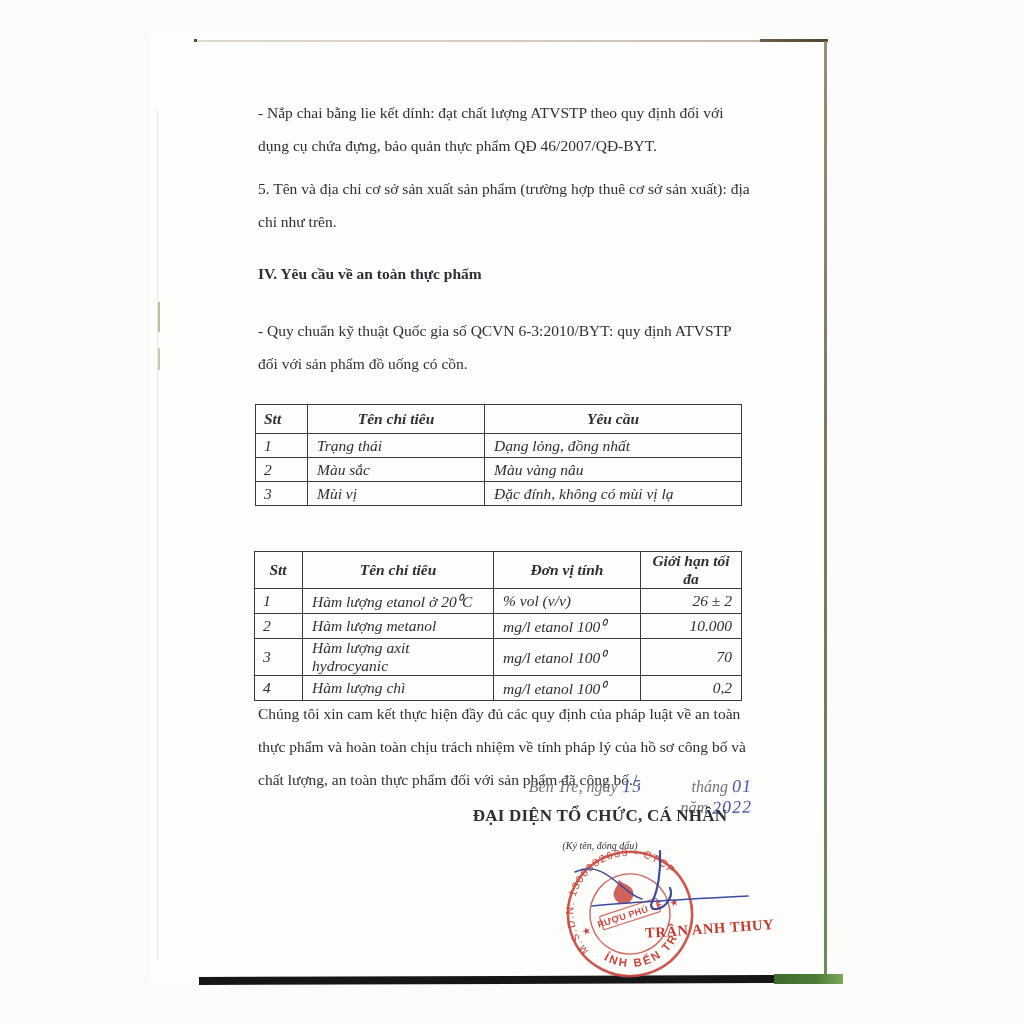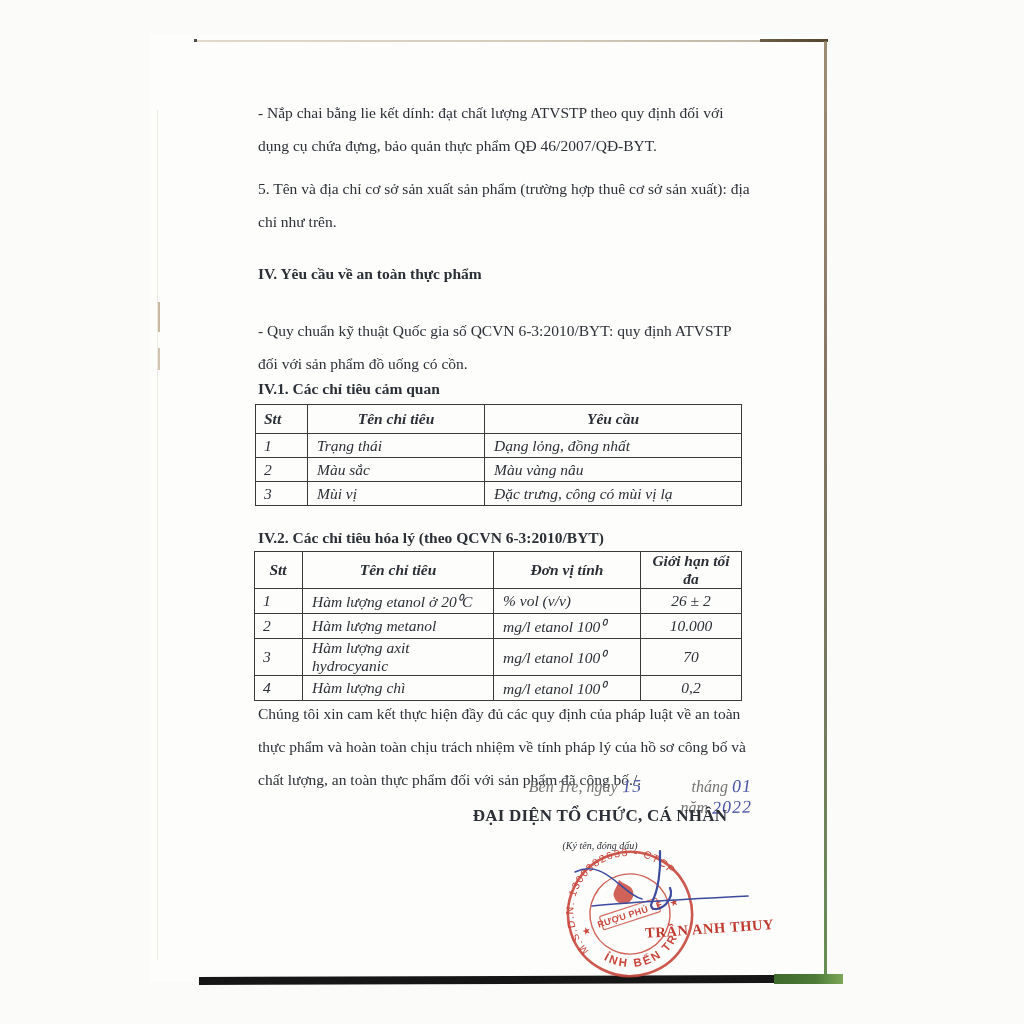--- a/index.html
+++ b/index.html
@@ -52,21 +52,21 @@
   .t1 th{height:28px;}
   .t1 td{height:23px;}
   .t1 .c0{width:34px;text-align:left;padding-left:8px;}
   .t1 .c1{width:158px;}
   .t2{left:254px;top:551px;width:488px;}
   .t2 th{height:26px;}
   .t2 td{height:24px;}
   .t2 .c0{width:30px;padding-left:8px;}
   .t2 .c1{width:172px;}
   .t2 .c2{width:128px;}
-  .t2 td.c3{text-align:center;margin-left:32px;}
+  .t2 td.c3{text-align:right;margin-left:32px;}
 
   
   .date-line{position:absolute;left:440px;top:776px;width:312px;text-align:right;font-size:16px;}
   .date-line i{font-style:italic;font-weight:bold;color:#737373;font-weight:normal;margin-left:46px;}
   .hand{color:#4a55a8;font-style:italic;font-size:18px;letter-spacing:1px;display:inline-block;transform:rotate(-2deg);}
   .rep-title{position:absolute;left:440px;top:806px;width:320px;text-align:center;font-weight:bold;font-size:17px;letter-spacing:.2px;}
   .sign-note{position:absolute;left:440px;top:840px;width:320px;text-align:center;font-style:italic;font-size:10px;}
 
   .stamp-wrap{position:absolute;left:530px;top:846px;width:240px;height:138px;}
   .stamp-wrap svg{position:absolute;left:0;top:0;}
@@ -90,21 +90,20 @@
   <div class="left-dash1"></div>
   <div class="left-dash2"></div>
 
   <div class="tb p1">- Nắp chai bằng lie kết dính: đạt chất lượng ATVSTP theo quy định đối với dụng cụ chứa đựng, bảo quản thực phẩm QĐ 46/2007/QĐ-BYT.</div>
   <div class="tb p2">5. Tên và địa chỉ cơ sở sản xuất sản phẩm (trường hợp thuê cơ sở sản xuất): địa chỉ như trên.</div>
 
 
   <div class="tb h4">IV. Yêu cầu về an toàn thực phẩm</div>
   <div class="tb p4">- Quy chuẩn kỹ thuật Quốc gia số QCVN 6-3:2010/BYT: quy định ATVSTP đối với sản phẩm đồ uống có cồn.</div>
 
-  <div class="tb h41">IV.1. Các chỉ tiêu cảm quan</div>
 
   <table class="t1">
     <tbody>
         <tr>
       <th class="c0">Stt</th>
       <th class="c1">Tên chỉ tiêu</th>
       <th class="c2">Yêu cầu</th>
     </tr>
     <tr>
       <td class="c0">1</td>
@@ -112,26 +111,25 @@
       <td class="c2">Dạng lỏng, đồng nhất</td>
     </tr>
     <tr>
       <td class="c0">2</td>
       <td class="c1">Màu sắc</td>
       <td class="c2">Màu vàng nâu</td>
     </tr>
     <tr>
       <td class="c0">3</td>
       <td class="c1">Mùi vị</td>
-      <td class="c2">Đặc trưng, công có mùi vị lạ</td>
+      <td class="c2">Đặc đính, không có mùi vị lạ</td>
     </tr>
   </tbody>
     </table>
 
-  <div class="tb h42">IV.2. Các chỉ tiêu hóa lý (theo QCVN 6-3:2010/BYT)</div>
 
   <table class="t2">
     <tbody>
         <tr>
       <th class="c0">Stt</th>
       <th class="c1">Tên chỉ tiêu</th>
       <th class="c2">Đơn vị tính</th>
       <th class="c3">Giới hạn tối đa</th>
     </tr>
     <tr>

